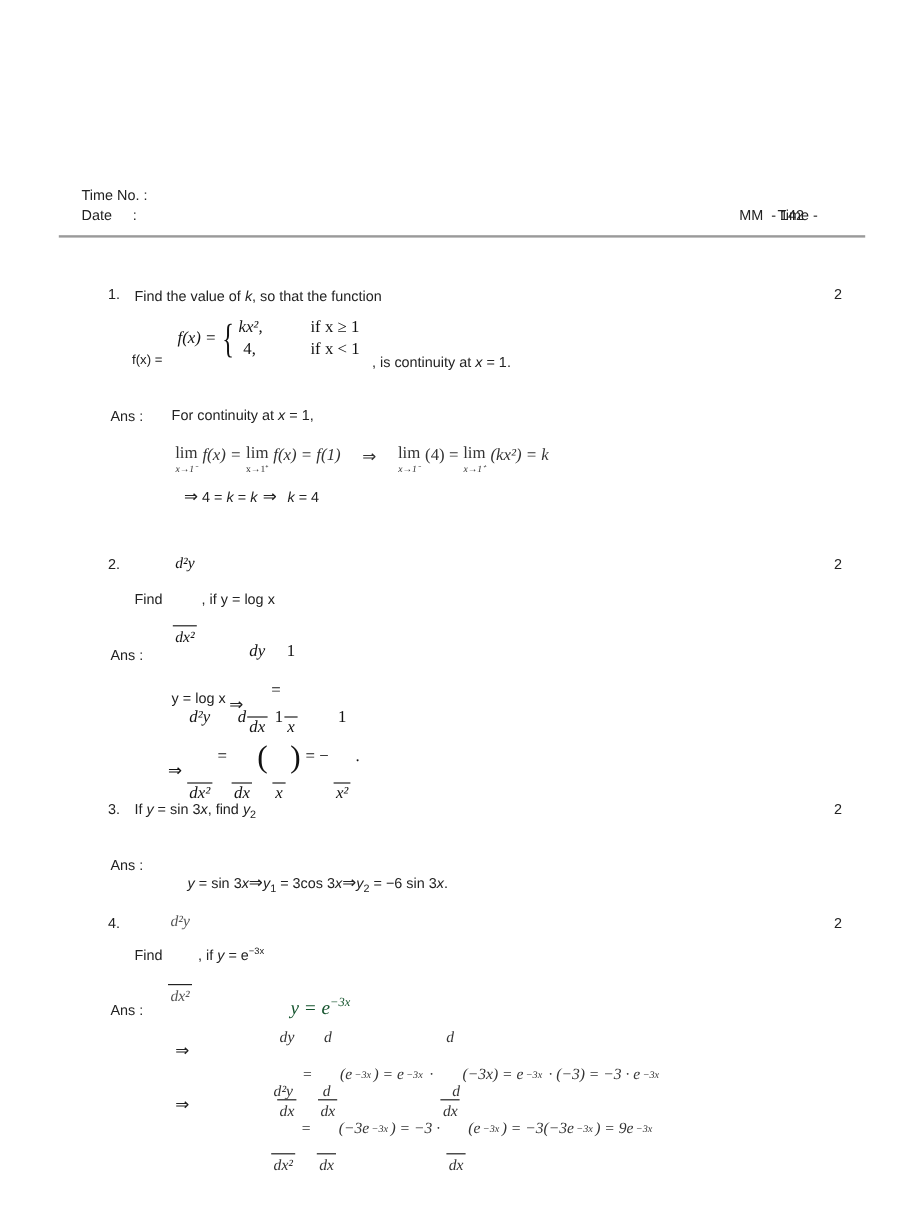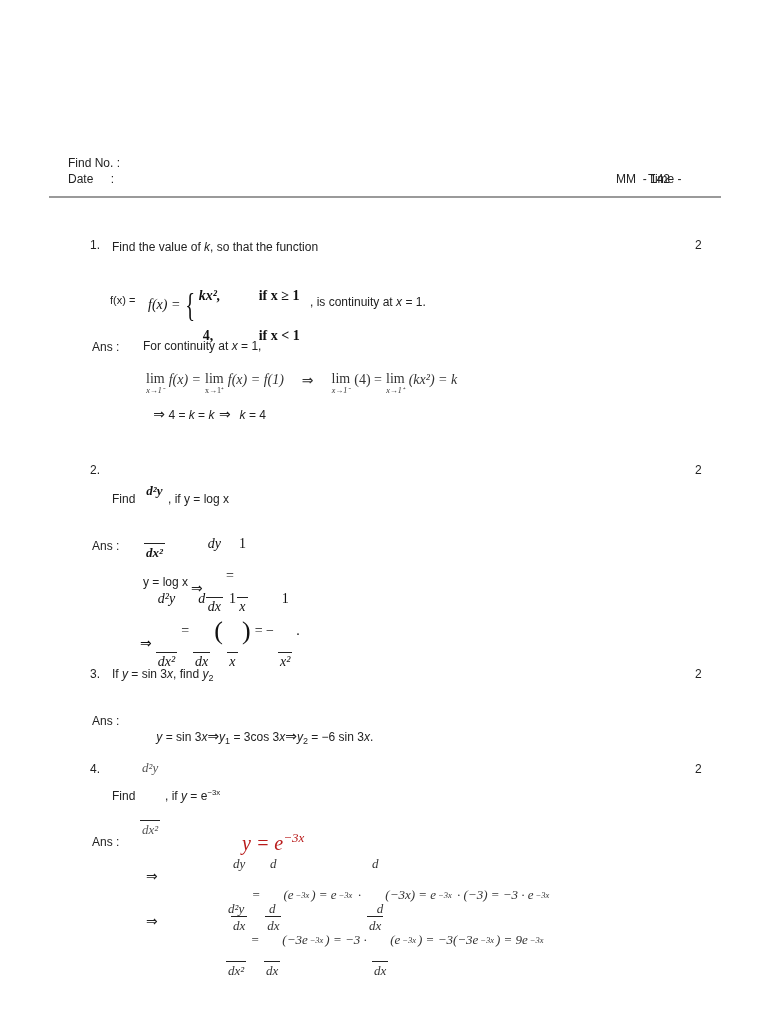--- a/index.html
+++ b/index.html
@@ -4,38 +4,38 @@
 <style>
   html, body { margin: 0; padding: 0; }
   body {
     width: 768px; height: 1024px; background: #ffffff; position: relative; overflow: hidden;
     font-family: "Liberation Sans", sans-serif; color: #222; font-size: 12px;
   }
   .abs { position: absolute; }
   .sans { font-family: "Liberation Sans", sans-serif; font-size: 12px; color: #222; }
   .serif { font-family: "Liberation Serif", serif; color: #111; }
   .it { font-style: italic; }
-  .b { font-weight: bold; margin-top: 22px; }
+  .b { font-weight: normal; }
   .hr { position: absolute; left: 49px; width: 672px; top: 196px; height: 2px; background: #9a9a9a; }
   .frac { display: inline-flex; flex-direction: column; align-items: center; vertical-align: middle; line-height: 1; gap: 44px; }
   .frac .num { padding: 0 2px 2px 2px; }
   .frac .den { border-top: 1px solid #222; padding: 2px 2px 0 2px; }
   .lim { display: inline-flex; flex-direction: column; align-items: center; vertical-align: middle; line-height: 1; }
   .lim .sub { font-size: 8px; margin-top: 1px; }
   .sup { font-size: 0.65em; vertical-align: super; line-height: 0; }
   .subs { font-size: 0.75em; vertical-align: sub; line-height: 0; }
   .arrow { font-family: "DejaVu Sans", sans-serif; font-size: 14px; }
   .marks { position: absolute; left: 695px; font-size: 12px; color: #222; }
   .brace { font-size: 34px; line-height: 1; font-weight: normal; vertical-align: middle; transform: scaleX(0.6); display: inline-block; }
   .paren { font-size: 26px; vertical-align: middle; line-height: 1; }
 </style>
 </head>
 <body>
 
-<div class="abs sans" style="left:68px;top:156px;">Find No. :</div>
+<div class="abs sans" style="left:68px;top:156px;">Time No. :</div>
 <div class="abs sans" style="left:68px;top:172px;">
   <span>Date</span>
   <span style="margin-left:14px;">:</span>
 </div>
 <div class="abs sans" style="left:632px;top:172px;margin-left:16px;">Time -</div>
 <div class="abs sans" style="left:616px;top:172px;white-space:pre;">MM  - 142</div>
 <div class="hr"></div>
 
 <div>
   <div class="abs sans" style="left:90px;top:238px;">1.</div>
@@ -155,21 +155,21 @@
     <span class="frac">
         <span class="num">d²y</span>
         <span class="den">dx²</span>
       </span>
   </div>
   <div class="abs sans" style="left:165px;top:789px;">
     <span>, if </span><span class="it">y</span><span> = e</span><span class="sup">−3x</span>
   </div>
 
   <div class="abs sans" style="left:92px;top:835px;">Ans :</div>
-  <div class="abs serif it" style="left:242px;top:832px;font-size:20px;color:#b91c1c;">
+  <div class="abs serif it" style="left:242px;top:832px;font-size:16px;color:#14532d;">
     <span>y = e</span><span class="sup">−3x</span>
   </div>
 
   <div class="abs arrow" style="left:146px;top:868px;">⇒</div>
   <div class="abs serif" style="left:231px;top:857px;display:flex;align-items:center;gap:2px;font-size:13px;white-space:pre;color:#333;">
     <span class="frac it"><span class="num">dy</span><span class="den">dx</span></span>
     <span> = </span>
     <span class="frac it"><span class="num">d</span><span class="den">dx</span></span>
     <span class="it">(e</span><span class="sup it">−3x</span><span class="it">) = e</span><span class="sup it">−3x</span><span> · </span>
     <span class="frac it"><span class="num">d</span><span class="den">dx</span></span>

